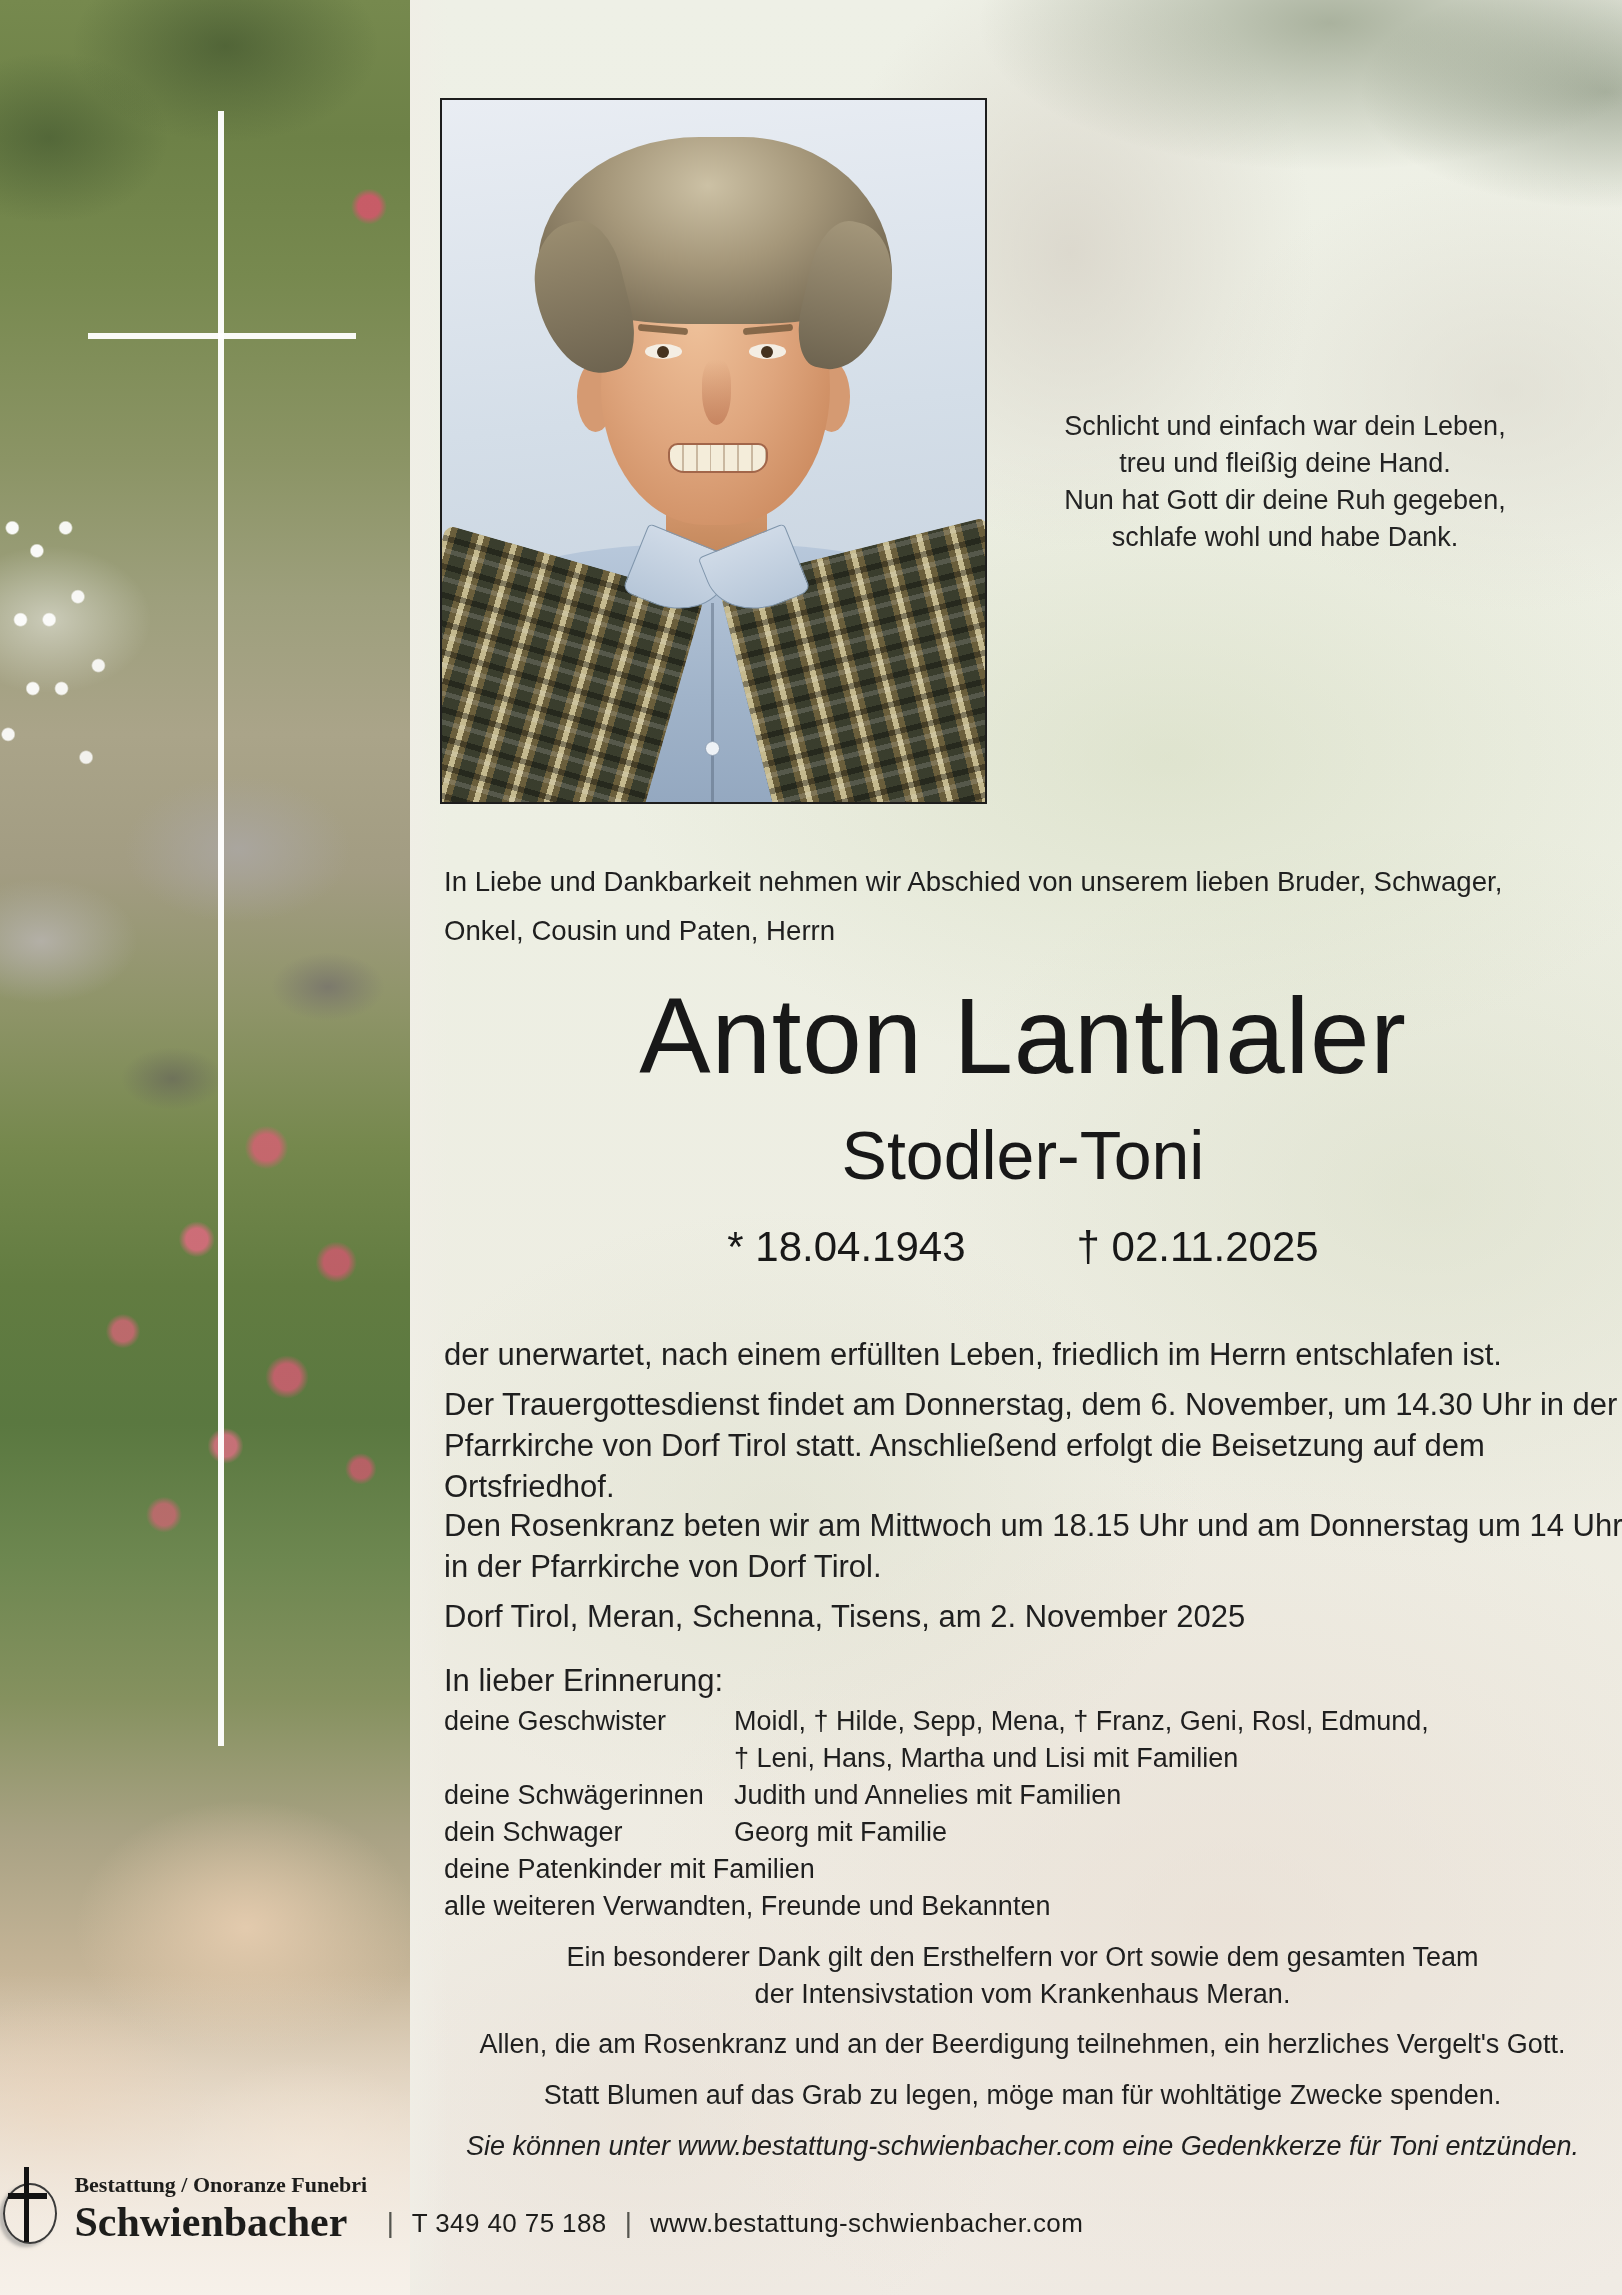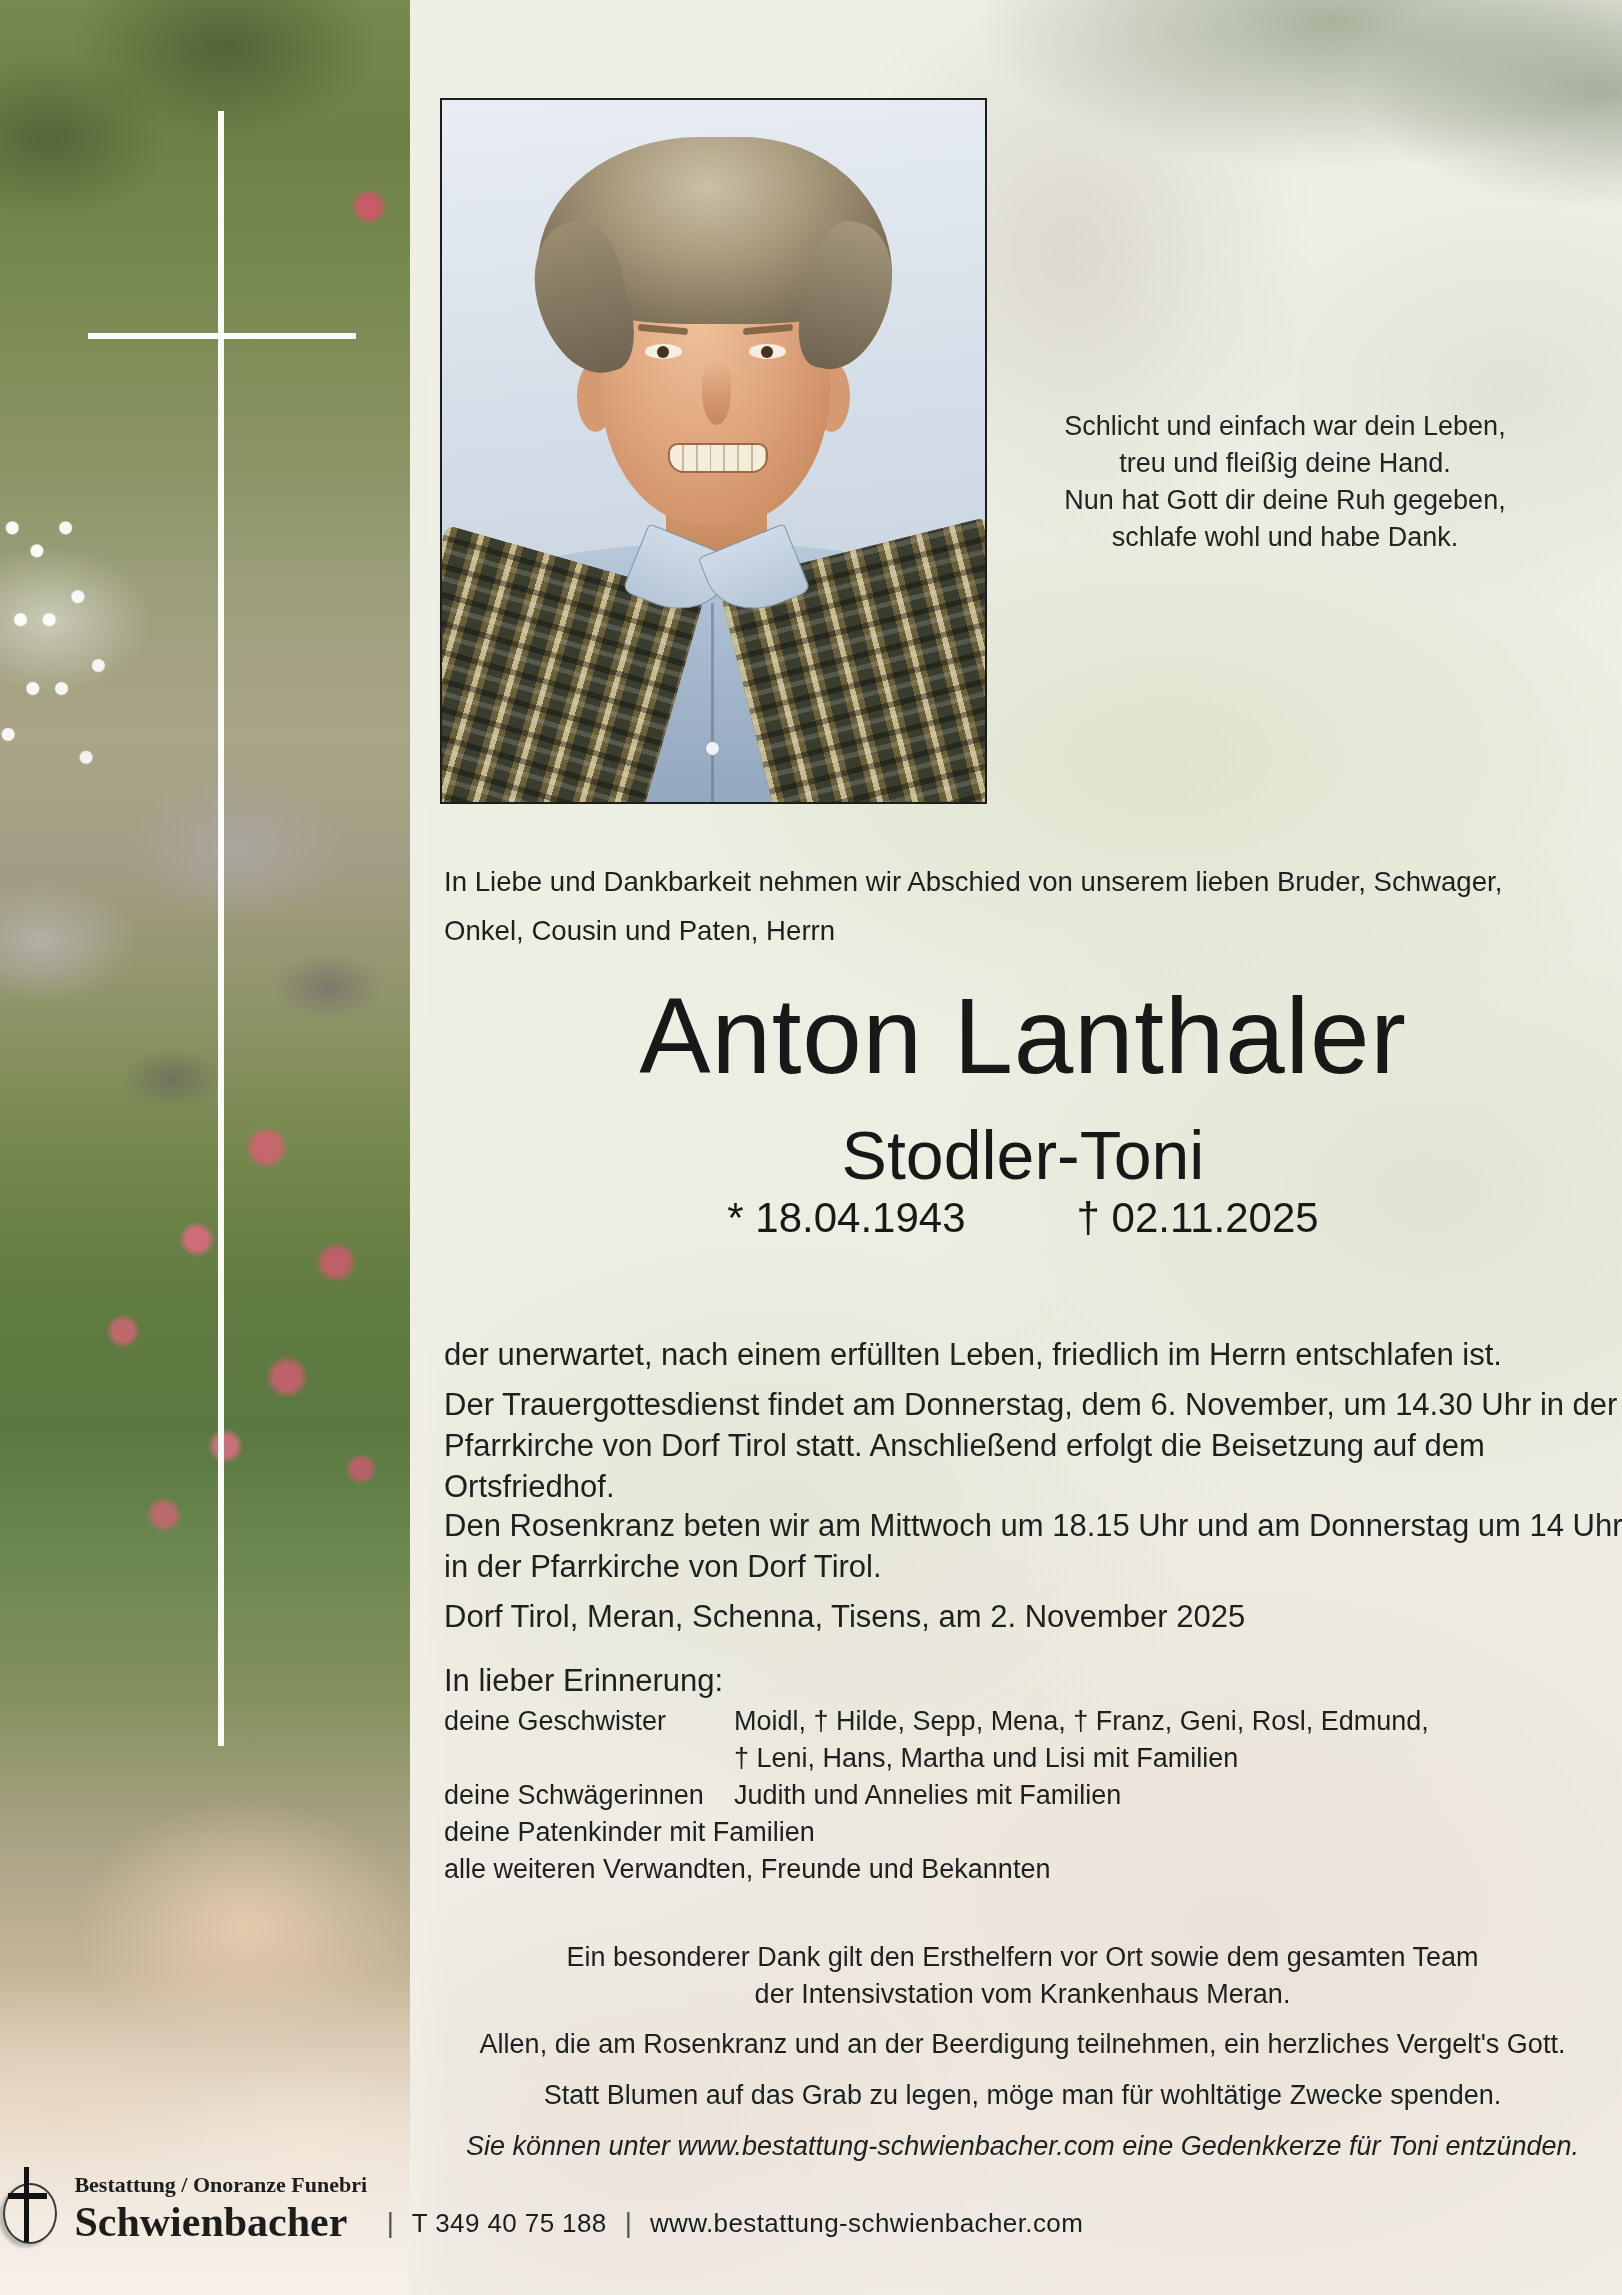--- a/index.html
+++ b/index.html
@@ -125,21 +125,21 @@
   .p-hair-r{ left:363px; top:122px; width:84px; height:150px; transform:rotate(13deg);
     background:linear-gradient(#a3967a,#6e6450); border-radius:40% 60% 65% 35% / 40% 50% 60% 40%; }
   
   .txt{ position:absolute; z-index:4; }
   .ln{ display:block; white-space:nowrap; }
   .poem{ left:908px; top:408px; width:754px; text-align:center; font-size:27px; line-height:37px; color:#232323; }
   .intro{ left:444px; top:857px; font-size:27.6px; line-height:49px; }
   .nameblock{ left:444px; top:977px; width:1158px; text-align:center; color:#181818; }
   .name{ font-size:107px; line-height:118px; letter-spacing:0.8px; white-space:nowrap; }
   .nickname{ font-size:68px; line-height:78px; margin-top:21px; white-space:nowrap; }
-  .dates{ font-size:42px; display:flex; justify-content:center; gap:111px; white-space:nowrap; }
+  .dates{ margin-top:29px; font-size:42px; display:flex; justify-content:center; gap:111px; white-space:nowrap; }
   .body-par{ left:444px; font-size:31px; line-height:41px; }
   .p1{ top:1334px; } .p2{ top:1384px; } .p3{ top:1505px; } .p4{ top:1596px; } .p5{ top:1660px; }
   .relatives{ left:444px; top:1703px; font-size:27px; line-height:37px; width:1152px; }
   .rel-row{ display:flex; }
   .rel-label{ width:290px; flex:0 0 290px; white-space:nowrap; }
   .rel-value{ white-space:nowrap; }
   .thanks{ left:444px; width:1157px; text-align:center; font-size:27px; line-height:37px; }
   .t1{ top:1939px; } .t2{ top:2026px; } .t3{ top:2077px; } .t4{ top:2128px;font-style:italic; }
   
   .footer{ position:absolute; left:0; top:2167px; width:1622px; z-index:4;
@@ -251,20 +251,26 @@
         <span class="ln">Moidl, † Hilde, Sepp, Mena, † Franz, Geni, Rosl, Edmund,</span>
         <span class="ln">† Leni, Hans, Martha und Lisi mit Familien</span>
       </span>
     </div>
     <div class="rel-row">
       <span class="rel-label">deine Schwägerinnen</span>
       <span class="rel-value">
         <span class="ln">Judith und Annelies mit Familien</span>
       </span>
     </div>
+    <div class="rel-row">
+      <span class="rel-label">dein Schwager</span>
+      <span class="rel-value">
+        <span class="ln">Georg mit Familie</span>
+      </span>
+    </div>
     <span class="ln">deine Patenkinder mit Familien</span>
     <span class="ln">alle weiteren Verwandten, Freunde und Bekannten</span>
   </div>
 
   <div class="txt thanks t1">
     <span class="ln">Ein besonderer Dank gilt den Ersthelfern vor Ort sowie dem gesamten Team</span>
     <span class="ln">der Intensivstation vom Krankenhaus Meran.</span>
   </div>
   <div class="txt thanks t2">
     <span class="ln">Allen, die am Rosenkranz und an der Beerdigung teilnehmen, ein herzliches Vergelt's Gott.</span>

